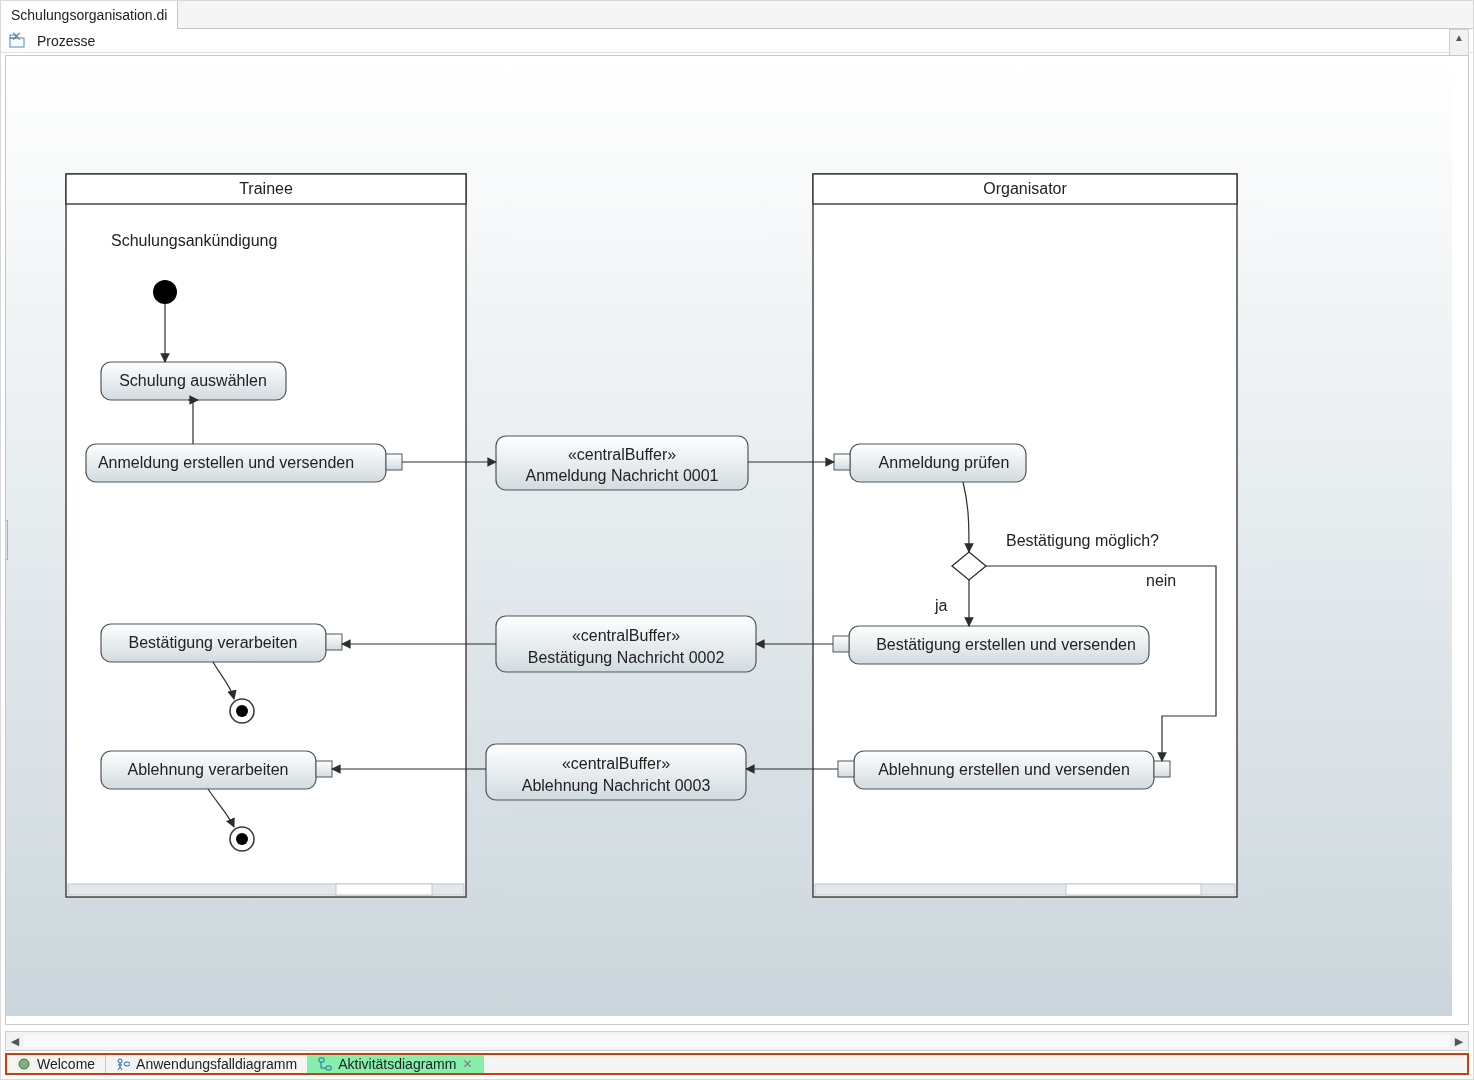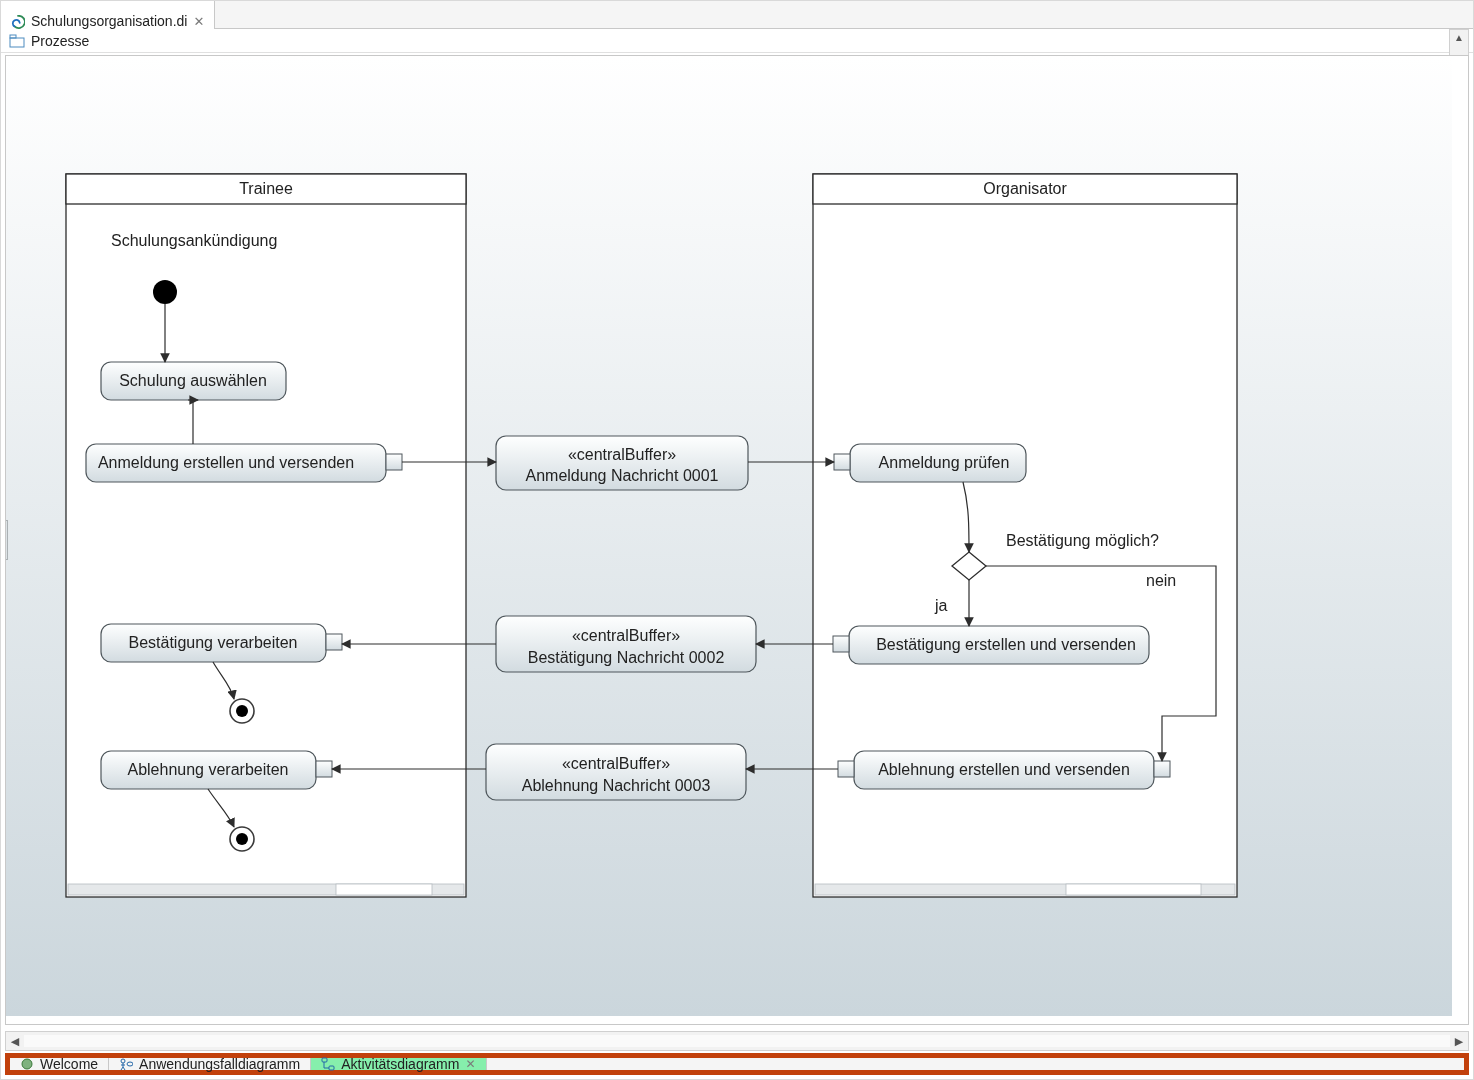--- a/index.html
+++ b/index.html
@@ -1,38 +1,38 @@
 <!DOCTYPE html>
 <html><head>
 <meta charset="utf-8">
 <style>
   * { box-sizing: border-box; }
   html, body { margin:0; padding:0; font-family: "Segoe UI", Tahoma, sans-serif; font-size:15px; color:#222; background:#fff; }
   .window { width:1474px; height:1080px; position:relative; background:#fff; border:1px solid #d9d9d9; }
 
   
   .top-tabs { height:28px; border-bottom:1px solid #c8c8c8; background:#f5f5f5; display:flex; }
-  .top-tab { display:flex; align-items:flex-end; gap:6px; padding:0 10px; height:28px; background:#fff; border-right:1px solid #c8c8c8; font-size:14px; }
+  .top-tab { display:flex; align-items:flex-start; gap:6px; padding:0 10px; height:28px; background:#fff; border-right:1px solid #c8c8c8; font-size:14px;flex-direction:column; }
   .top-tab .swirl { width:14px; height:14px; }
   .top-tab .close { color:#7a7a7a; font-size:13px; }
 
   
-  .crumb { height:24px; display:flex; align-items:center; gap:6px; padding:2px 8px; border-bottom:1px solid #e0e0e0; font-size:14px; }
+  .crumb { height:24px; display:flex; align-items:center; gap:12px; padding:2px 8px; border-bottom:1px solid #e0e0e0; font-size:14px; }
 
   
   .pane { position:absolute; left:4px; right:4px; top:54px; bottom:54px; background:#fff; border:1px solid #c8c8c8; overflow:hidden; }
   .lefthandle { position:absolute; left:-4px; top:50%; width:6px; height:40px; background:#dde3e6; border:1px solid #aab0b3; transform:translateY(-50%); }
   svg.diagram { display:block; }
 
   
   .hscroll { position:absolute; left:4px; right:4px; bottom:28px; height:20px; background:#f2f2f2; border:1px solid #d0d0d0; display:flex; align-items:center; }
   .hscroll .arrow { width:18px; text-align:center; color:#555; font-size:11px; }
   .hscroll .track { flex:1; height:12px; background:#fafafa; }
 
-  .bottom-tabs { position:absolute; left:4px; right:4px; bottom:4px; height:22px; background:#f5f5f5; border:5px solid #c2410c; display:flex; }
+  .bottom-tabs { position:absolute; left:4px; right:4px; bottom:4px; height:22px; background:#f5f5f5; border:2px solid #c2410c; display:flex; }
   .btab { display:flex; align-items:center; gap:6px; padding:0 10px; border-right:1px solid #c8c8c8; font-size:14px; background:#f5f5f5; }
   .btab.active { background:#86efac; }
   .btab .close { color:#7a7a7a; font-size:12px; }
 
   .vscroll { position:absolute; right:4px; top:28px; bottom:54px; width:20px; background:#f2f2f2; border:1px solid #d0d0d0; display:flex; flex-direction:column; align-items:center; justify-content:space-between; padding:2px 0; }
   .vscroll .arrow { font-size:10px; color:#555; }
 
   
   .swim-rect   { fill:#fff; stroke:#2d2d2d; stroke-width:1.3; }
   .swim-head   { fill:#fff; stroke:#2d2d2d; stroke-width:1.3; }

